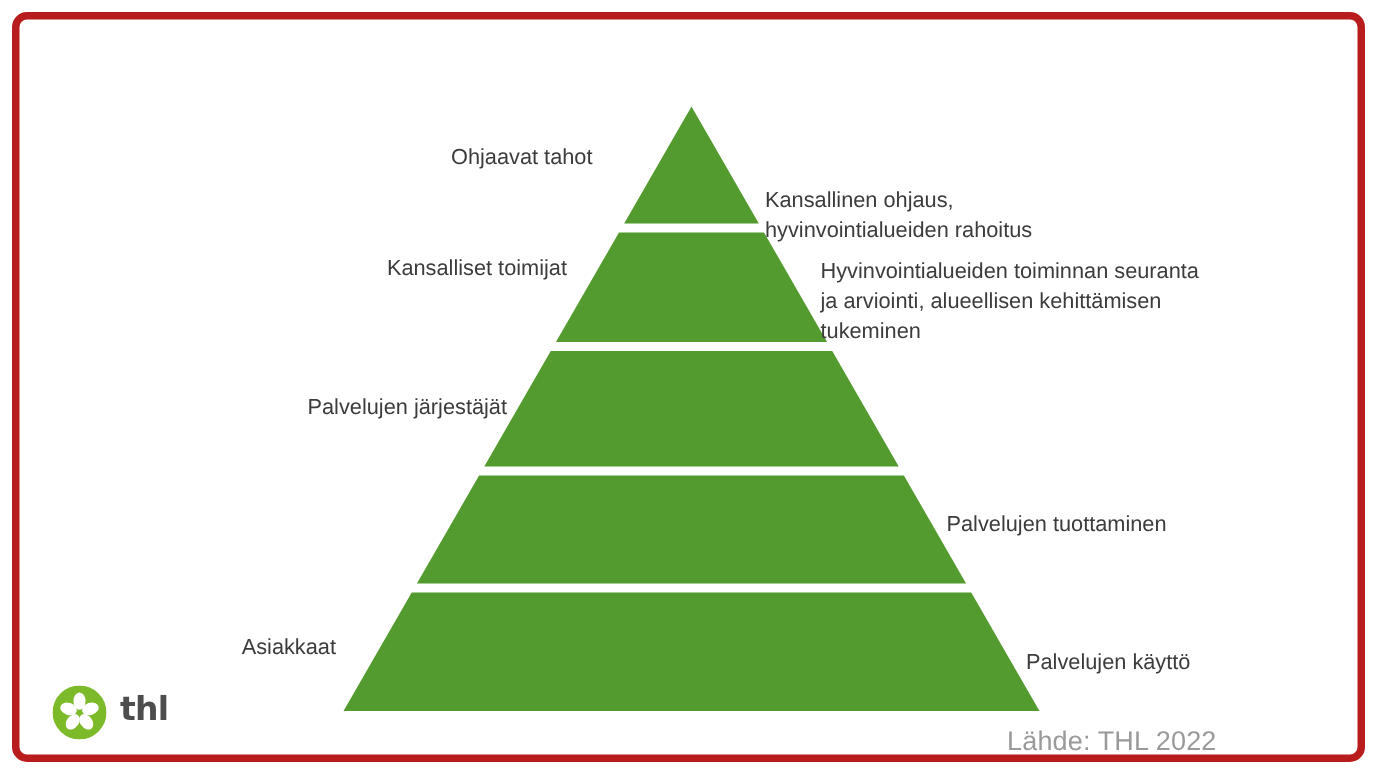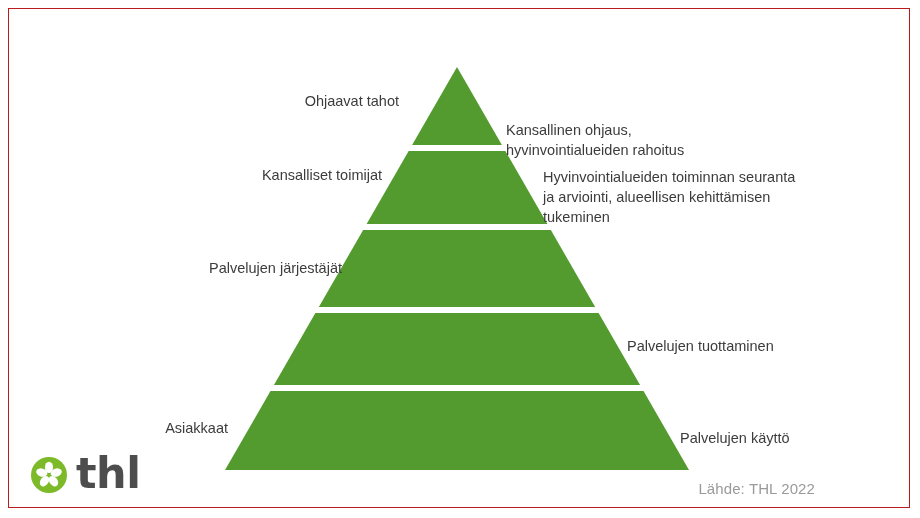--- a/index.html
+++ b/index.html
@@ -15,22 +15,22 @@
     overflow: hidden;
   }
 
   #card {
     position: absolute;
     left: 8px;
     top: 8px;
     width: 902px;
     height: 500px;
     background: #ffffff;
-    border: 1px solid #b91c1c;
-    border-radius: 0;
+    border: 5px solid #b91c1c;
+    border-radius: 10px;
     box-sizing: border-box;
     overflow: hidden;
   }
 
   
   #pyramid-figure {
     position: absolute;
     left: 0;
     top: 0;
     width: 902px;
@@ -72,35 +72,35 @@
     position: absolute;
     left: 22px;
     top: 444px;
     display: flex;
     align-items: center;
     gap: 9px;
   }
   #logo-mark { display: block; }
   #logo-word {
     font-family: "DejaVu Sans", sans-serif;
-    font-size: 43px;
+    font-size: 22px;
     font-weight: bold;
     color: #4d4d4d;
     letter-spacing: -0.5px;
     line-height: 1;
     position: relative;
     top: -1px;
   }
 
   
   #source {
     position: absolute;
     right: 94px;
     top: 471px;
-    font-size: 15px;
+    font-size: 18px;
     color: #9a9a9a;
     letter-spacing: 0.1px;
   }
 </style>
 </head>
 <body>
 
 <div id="card">
 
   <div id="pyramid-figure">

